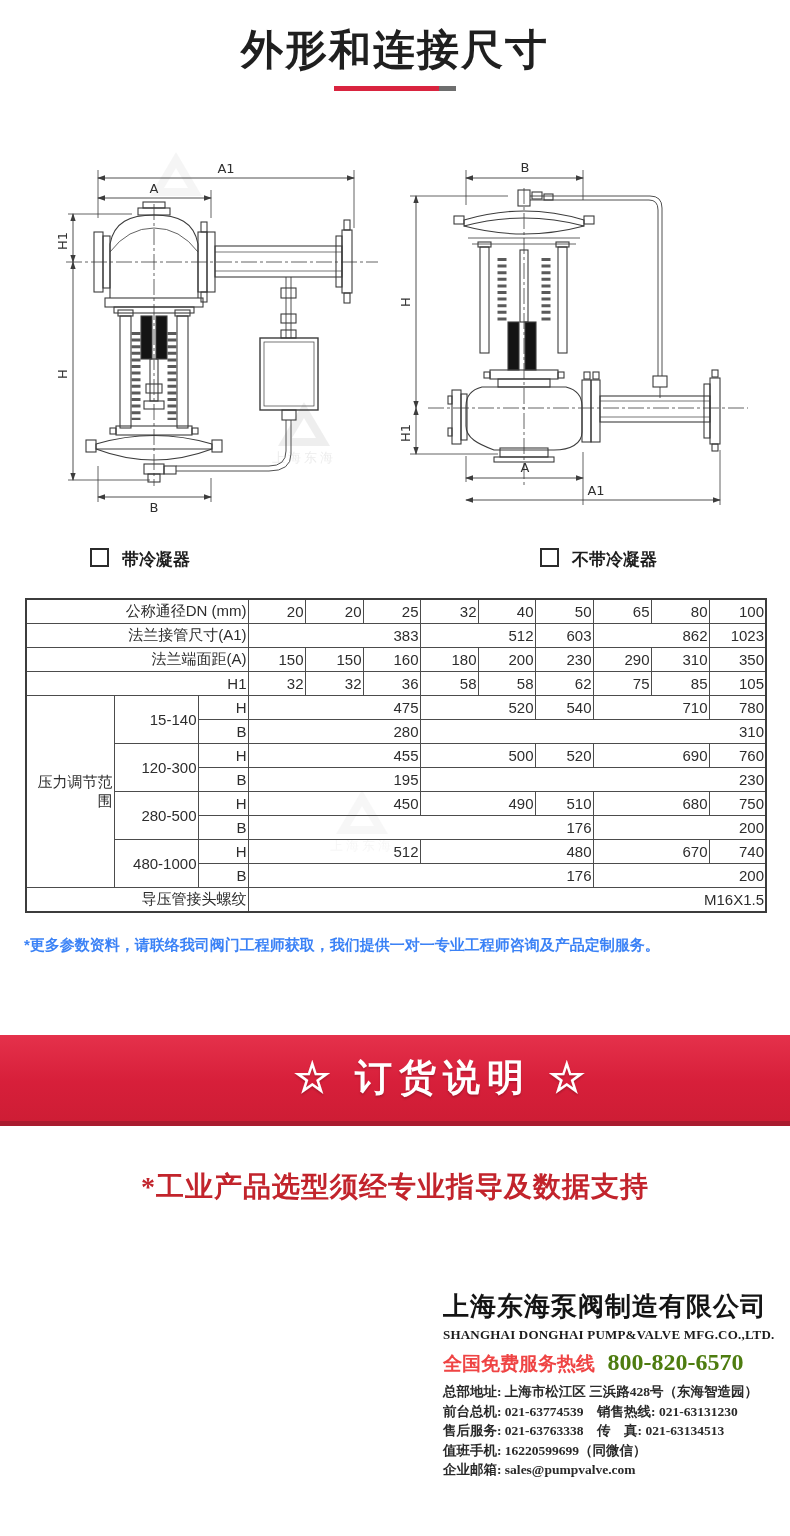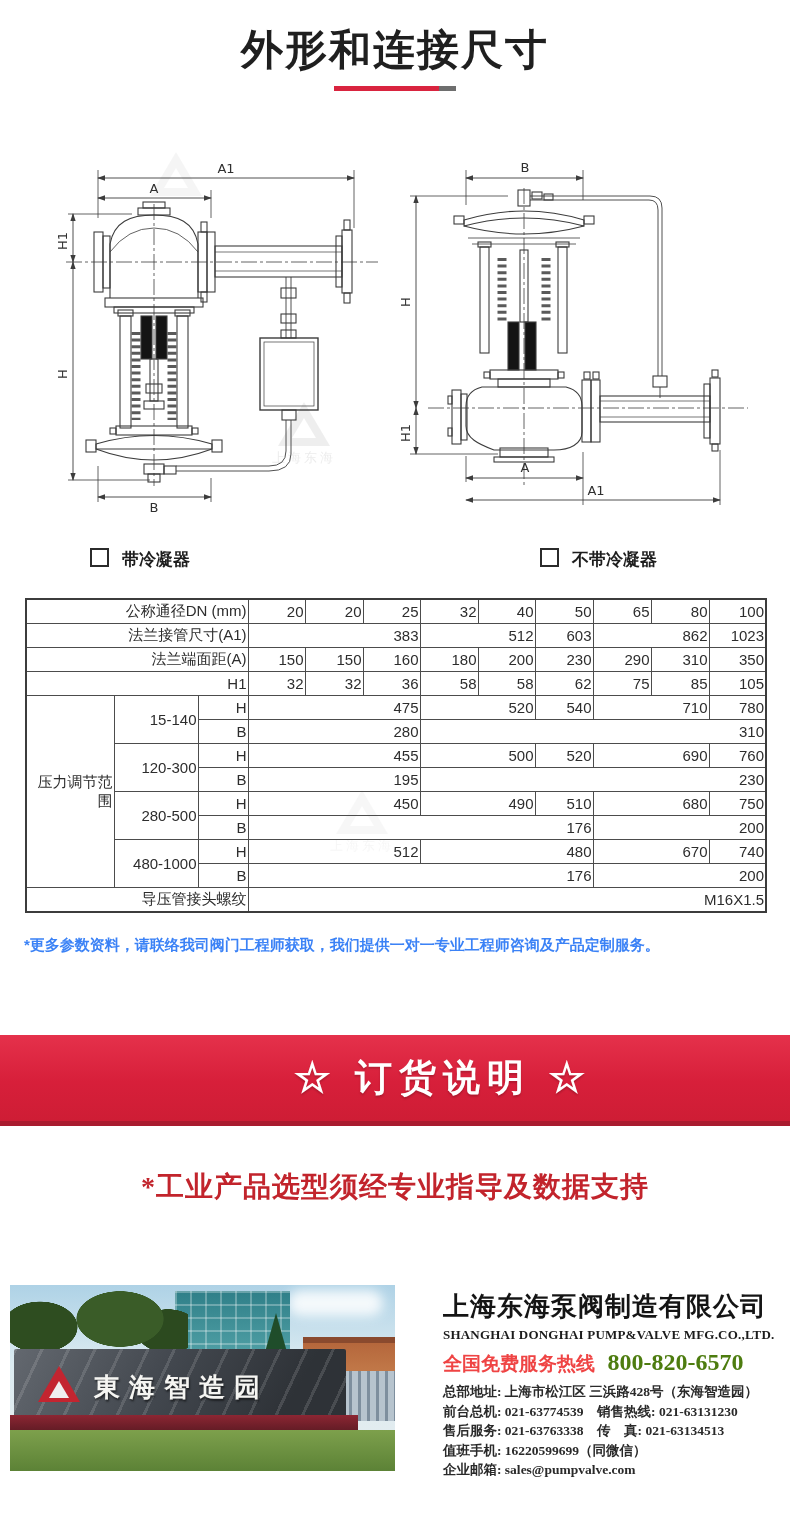--- a/index.html
+++ b/index.html
@@ -425,36 +425,20 @@
     </tbody>
   </table>
 
   <div class="note">*更多参数资料，请联络我司阀门工程师获取，我们提供一对一专业工程师咨询及产品定制服务。</div>
 
   <div class="banner">
     <div class="bt">☆ 订货说明 ☆</div>
   </div>
   <div class="slogan" style="top:1168px">*工业产品选型须经专业指导及数据支持</div>
 
-  <div class="photo">
-    <div class="ph-cloud"></div>
-    <div class="ph-glass"></div>
-    <div class="ph-orange"></div>
-    <div class="ph-trees"></div>
-    <div class="ph-pine"></div>
-    <div class="ph-fence"></div>
-    <div class="ph-wall">
-      <div class="ph-logo">
-          <i></i>
-        </div>
-      <div class="ph-sign">東海智造园</div>
-    </div>
-    <div class="ph-hedge"></div>
-    <div class="ph-lawn"></div>
-  </div>
 
   <div class="finfo">
     <div class="f-cn">上海东海泵阀制造有限公司</div>
     <div class="f-en">SHANGHAI DONGHAI PUMP&amp;VALVE MFG.CO.,LTD.</div>
     <div class="f-hot">
       <span class="hl">全国免费服务热线</span>
       <span class="hn">800-820-6570</span>
     </div>
     <div class="f-lines">
       <div>总部地址: 上海市松江区 三浜路428号（东海智造园）</div>

